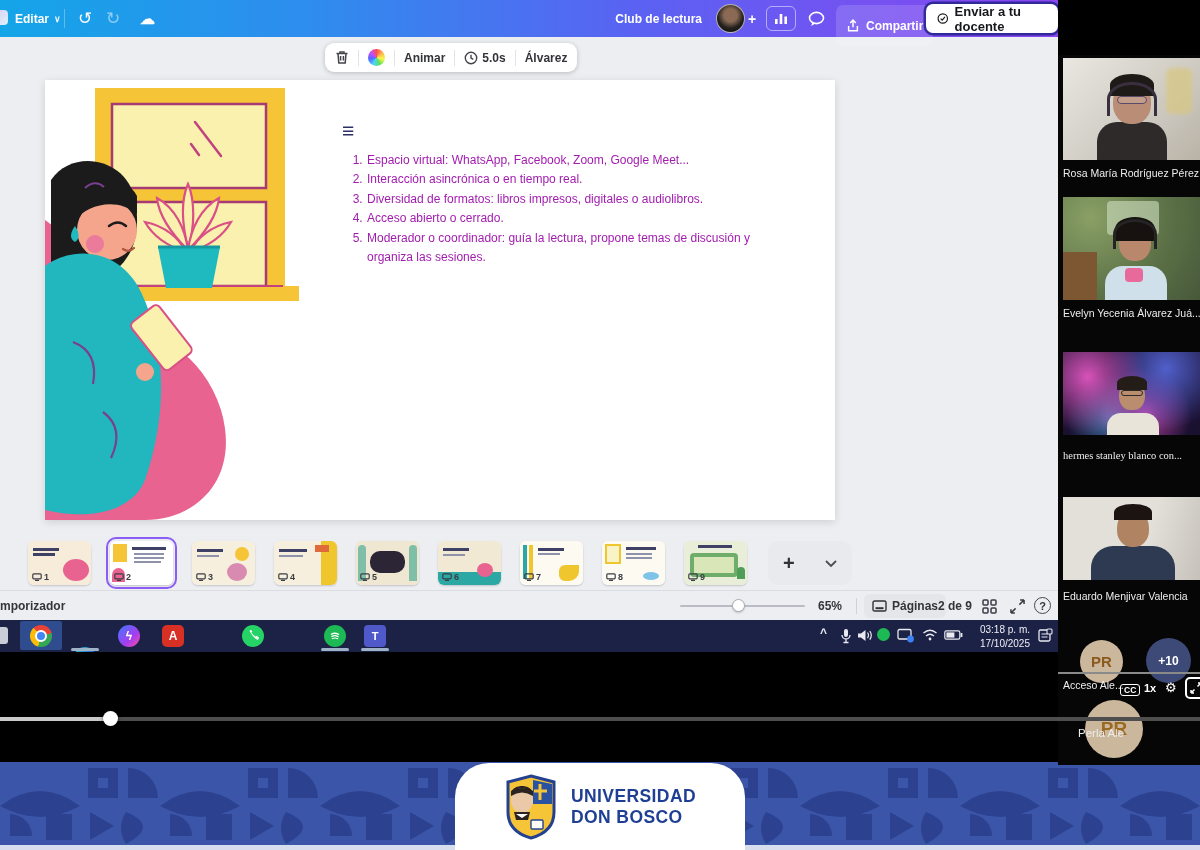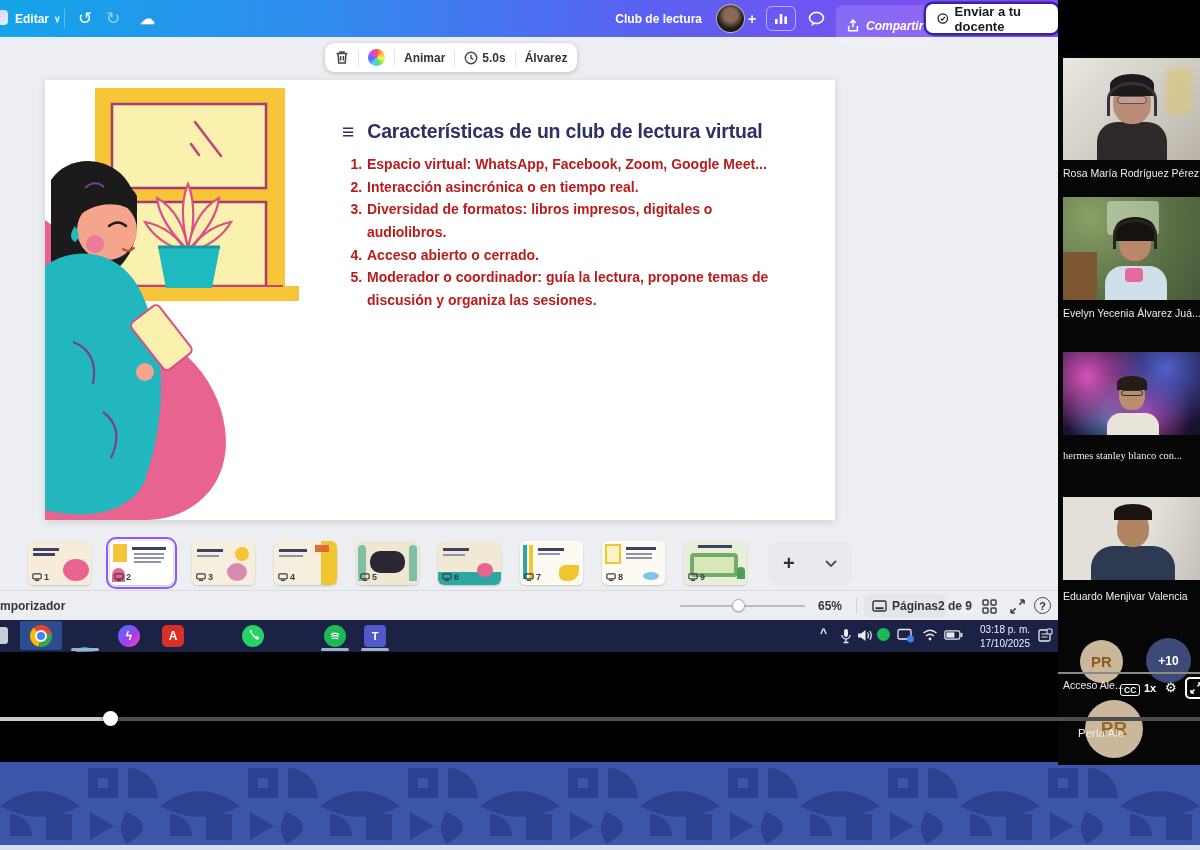--- a/index.html
+++ b/index.html
@@ -18,22 +18,22 @@
     box-shadow:0 1px 5px rgba(0,0,0,.22);display:flex;align-items:center;padding:0 10px;gap:9px;
     font-size:12px;font-weight:700;color:#33343a;z-index:6;}
   .ft-div{width:1px;height:16px;background:#e3e4e8;}
   .wheel{width:17px;height:17px;border-radius:50%;background:#e060c0;
     background:conic-gradient(#ff4d4d,#ffb54d,#f7f74d,#5ce05c,#4dd2ff,#4d6bff,#c44dff,#ff4d4d);}
   .slide{position:absolute;left:45px;top:80px;width:790px;height:440px;background:#fff;
     box-shadow:0 2px 8px rgba(0,0,0,.13);overflow:hidden;}
   .slide-title{display:flex;align-items:center;gap:13px;color:#2d3064;}
   .slide-title .burger{font-size:21px;font-weight:700;line-height:1;}
   .slide-title .t{font-size:19.5px;font-weight:800;letter-spacing:-.2px;}
-  .slide-list{margin:10px 0 0 0;padding:0 0 0 24px;width:444px;font-size:14px;font-weight:700;
-    color:#b91c1c;line-height:1.62;}
+  .slide-list{margin:10px 0 0 0;padding:0 0 0 24px;width:444px;font-size:12px;font-weight:400;
+    color:#a21caf;line-height:1.62;}
   .slide-list li{padding-left:1px;}
   
   .thumb{position:absolute;top:541px;width:63px;height:44px;background:#fbf6ec;border-radius:6px;
     box-shadow:0 1px 2px rgba(0,0,0,.18);overflow:hidden;}
   .thumb.sel{outline:2px solid #8b5cf6;outline-offset:2px;}
   .badge{position:absolute;left:4px;bottom:3px;display:flex;align-items:center;gap:2px;
     font-size:9px;font-weight:700;color:#3a3d44;z-index:3;}
   .statusbar{position:absolute;left:0;top:590px;width:100%;height:30px;border-top:1px solid #dadce2;
     font-size:12px;color:#33353a;font-weight:700;}
   .taskbar{position:absolute;left:0;bottom:0;width:100%;height:32px;background:#1c2146;}
@@ -119,21 +119,21 @@
             <rect x="5.7" y="1" width="2.6" height="10" fill="#fff"></rect>
             <rect x="10.4" y="3.5" width="2.6" height="7.5" fill="#fff"></rect>
           </svg>
       </div>
       <div class="v pillbtn" style="left:802px;top:6px;width:28px;height:25px;justify-content:center;">
         <svg width="17" height="16" viewBox="0 0 17 16">
             <ellipse cx="8.5" cy="7" rx="7" ry="5.6" fill="none" stroke="#fff" stroke-width="1.6"></ellipse>
             <path d="M4.5 11.5 L3 15 L7.5 12.5" fill="#fff"></path>
           </svg>
       </div>
-      <div class="v pillbtn" style="left:836px;top:5px;height:42px;padding:0 10px;background:rgba(255,255,255,.14);font-style:italic;">
+      <div class="v pillbtn" style="left:836px;top:5px;height:42px;padding:0 10px;background:rgba(255,255,255,.14);">
         <svg width="14" height="14" viewBox="0 0 16 16" fill="none" stroke="#fff" stroke-width="1.7">
             <path d="M8 1.5 v8"></path>
             <path d="M4.8 4.5 L8 1.3 L11.2 4.5"></path>
             <path d="M3 8 v5.5 h10 V8"></path>
           </svg>
         <span>Compartir</span>
       </div>
       <div class="v pillbtn" style="left:926px;top:4px;height:29px;padding:0 11px;background:#fff;color:#17181c;box-shadow:0 0 0 2.5px rgba(35,35,140,.85);">
         <svg width="15" height="15" viewBox="0 0 16 16" fill="none" stroke="#17181c" stroke-width="1.6">
             <circle cx="8" cy="8" r="6.5"></circle>
@@ -198,21 +198,20 @@
         <path d="M28 262 q26 10 20 42" stroke="#7a3f8f" stroke-width="2.2" fill="none"></path>
         <path d="M58 332 q22 16 8 46" stroke="#7a3f8f" stroke-width="2.2" fill="none"></path>
         <g transform="rotate(-38 116 258)">
             <rect x="99" y="228" width="35" height="60" rx="5" fill="#f9f1ad" stroke="#d94f86" stroke-width="2"></rect>
           </g>
         <circle cx="100" cy="292" r="9" fill="#f4a58c"></circle>
       </svg>
       <div class="v" style="left:297px;top:40px;">
         <div class="slide-title">
           <span class="burger">≡</span>
-          <span class="t">Características de un club de lectura virtual</span>
         </div>
         <ol class="slide-list">
           <li>Espacio virtual: WhatsApp, Facebook, Zoom, Google Meet...</li>
           <li>Interacción asincrónica o en tiempo real.</li>
           <li>Diversidad de formatos: libros impresos, digitales o audiolibros.</li>
           <li>Acceso abierto o cerrado.</li>
           <li>Moderador o coordinador: guía la lectura, propone temas de discusión y organiza las sesiones.</li>
         </ol>
       </div>
     </div>
@@ -522,14 +521,32 @@
       <span>PR</span>
     </div>
     <div class="pname" style="left:20px;top:672px;font-size:11.5px;width:70px;">Perla Ale</div>
   </div>
 
   <div class="playbar">
     <div class="v" style="left:0;top:0;width:110px;height:4px;background:#c9c9c9;"></div>
   </div>
   <div class="playdot"></div>
 
+  <div class="logo-card">
+    <svg width="54" height="66" viewBox="0 0 54 66">
+      <path d="M27 2 L50 8 V38 C50 54 38 61 27 64 C16 61 4 54 4 38 V8 Z" fill="#f6c437" stroke="#24418f" stroke-width="3"></path>
+      <path d="M29 6 L48 10 V30 H29 Z" fill="#2a52a0"></path>
+      <path d="M36 10 v16 M30 17 h13" stroke="#f6c437" stroke-width="3"></path>
+      <ellipse cx="18" cy="26" rx="11" ry="13" fill="#e9c9a8"></ellipse>
+      <path d="M7 22 C9 12 27 12 29 22 L29 18 C25 10 11 10 7 18 Z" fill="#2b2320"></path>
+      <path d="M7 22 q11 -7 22 0 l0 -5 q-11 -6 -22 0 z" fill="#2b2320"></path>
+      <path d="M10 38 h16 l-2 8 h-12 z" fill="#2b2320"></path>
+      <path d="M12 40 l6 4 6 -4" fill="#fff"></path>
+      <path d="M30 44 q4 -8 3 -12 q5 6 2 13 z" fill="#f6c437"></path>
+      <rect x="27" y="46" width="12" height="9" rx="1" fill="#fdfdf6" stroke="#24418f" stroke-width="1.4"></rect>
+    </svg>
+    <div class="uni-txt">
+      <div>UNIVERSIDAD</div>
+      <div>DON BOSCO</div>
+    </div>
+  </div>
 
 </div>
 
 </body></html>

